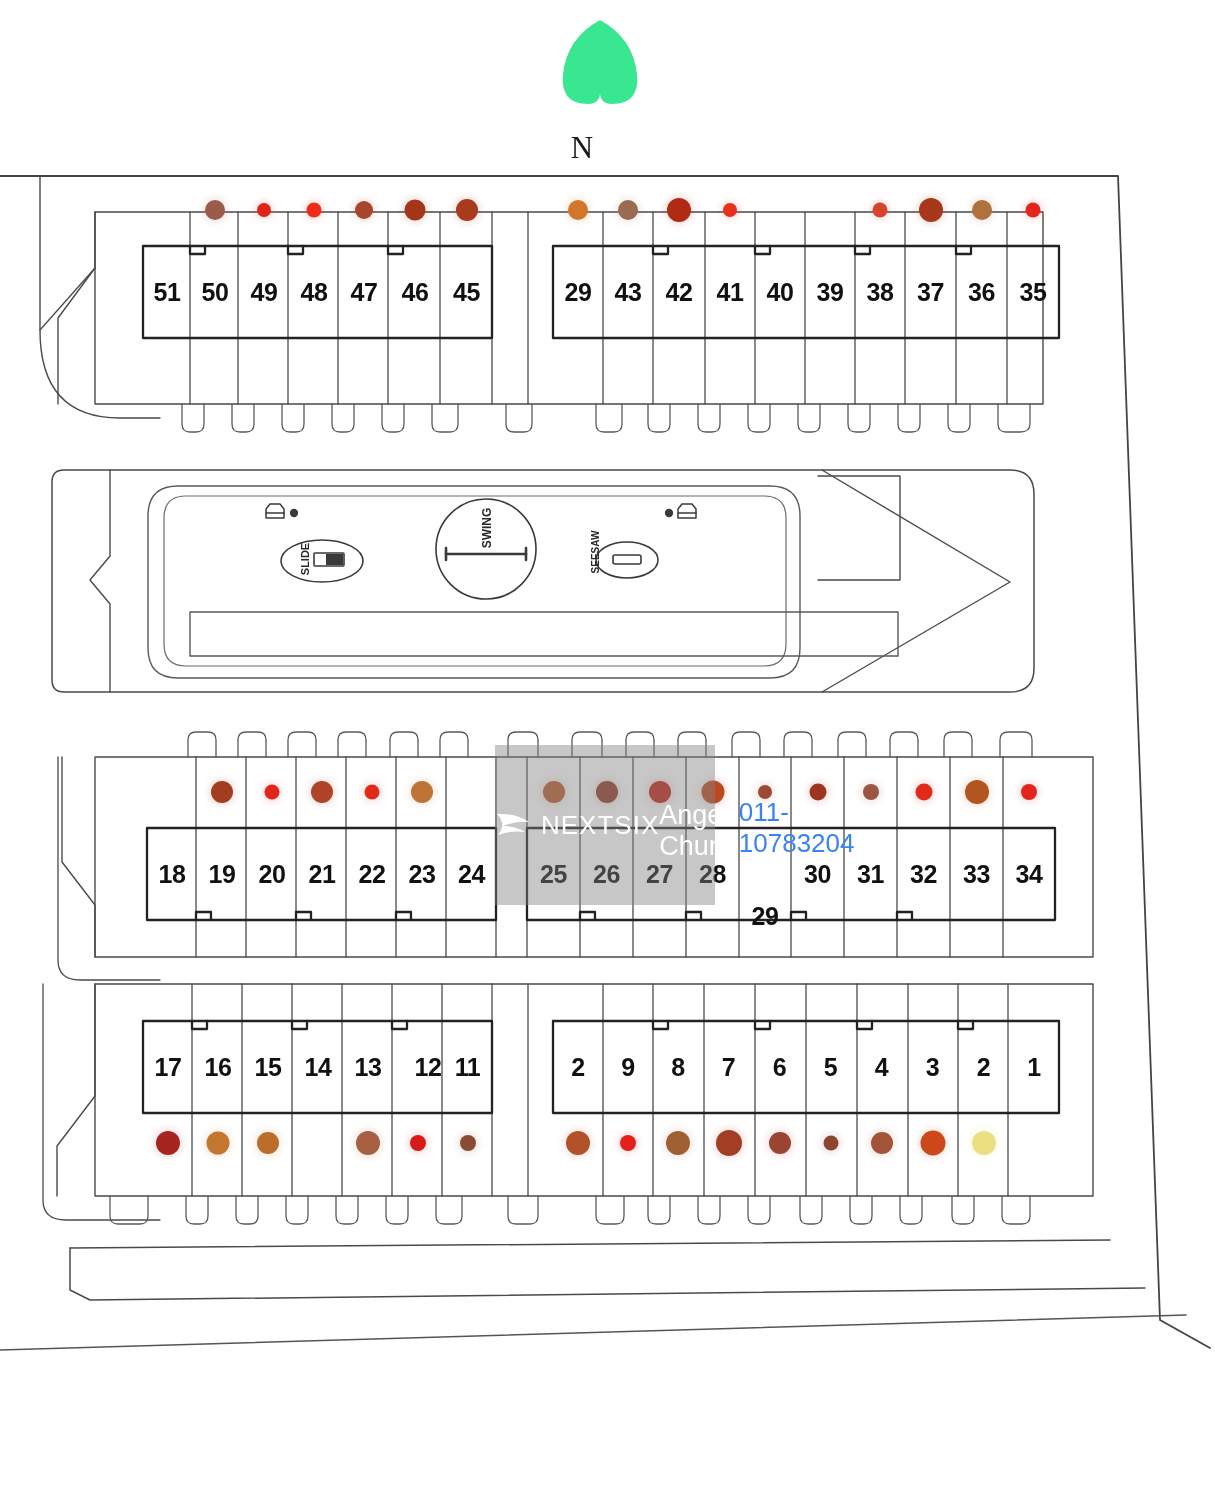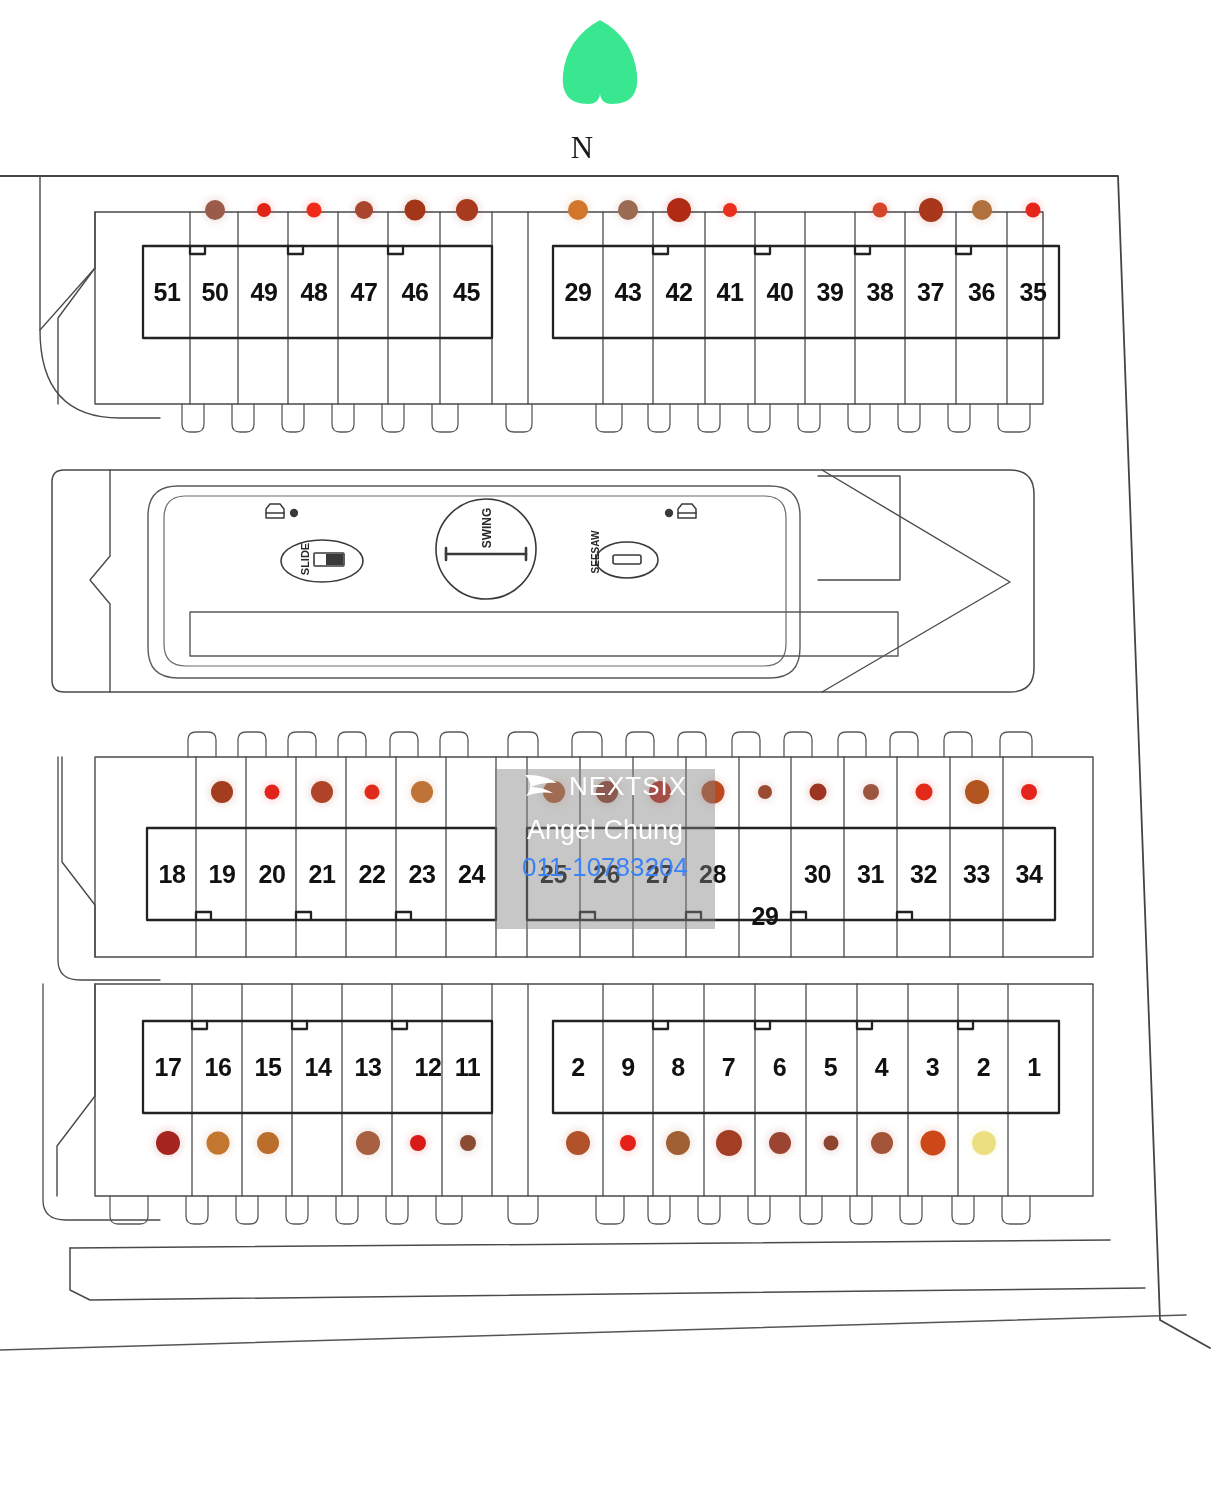--- a/index.html
+++ b/index.html
@@ -48,24 +48,23 @@
     transform-origin: center center;
   }
 
   
   #watermark {
     position: absolute;
     left: 495px; top: 745px;
     width: 220px; height: 160px;
     background: rgba(130,130,130,0.45);
     display: flex;
-    flex-direction: column;
+    flex-direction: row;
     align-items: center;
     justify-content: flex-start;
-    margin-top: 24px;
   }
   #wm-brandrow { display: flex; align-items: center; gap: 4px; height: 34px; }
   #wm-logo { width: 42px; height: 30px; }
   #wm-name {
     color: #fff;
     font-family: "Liberation Sans", sans-serif;
     font-size: 26px;
     font-weight: 400;
     letter-spacing: 1px;
   }

